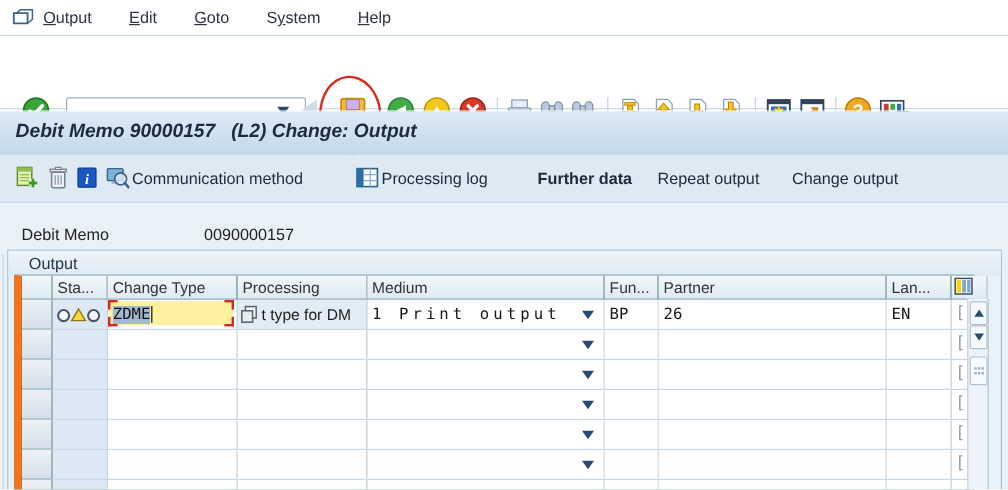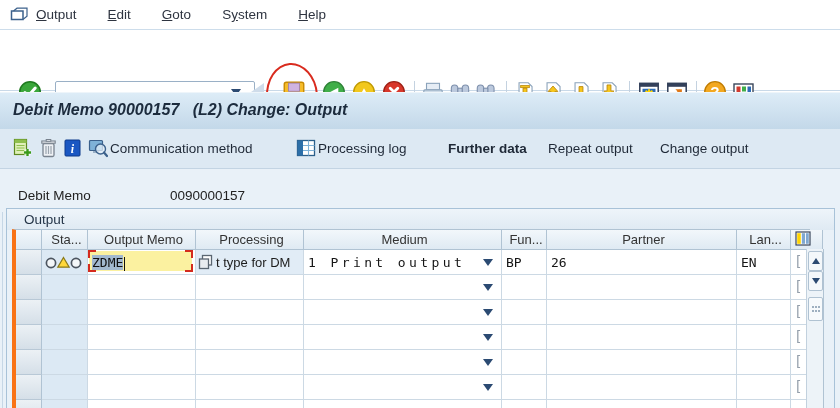--- a/index.html
+++ b/index.html
@@ -36,21 +36,21 @@
   
   .body-bg { position:absolute; top:169px; left:0; right:0; height:239px; background:#e9f1f8; }
   .outer-edge { position:absolute; left:2px; top:212px; bottom:0; width:1px; background:#c6d7e6; }
   .fld-label { position:absolute; font-size:13.5px; color:#222; white-space:nowrap; }
   .groupbox { position:absolute; left:6px; top:208px; width:827px; height:202px; border:1px solid #a8c2d8; }
   .group-band { position:absolute; top:0; left:0; right:0; height:21px; background:linear-gradient(180deg,#eef4fa,#dfeaf3); }
   .group-band span { margin-left:17px; font-size:13.5px; line-height:21px; color:#253548; }
   
   .tgrid { position:absolute; left:12px; top:229px; width:794px; height:179px; overflow:hidden;
     display:grid; grid-template-columns:26px 46px 108px 108px 198px 45px 190px 54px 18px;
-    grid-template-rows:20px; grid-auto-rows:25px; border-left:4px solid #f97316; border-top:1px solid #b0c3d3; background:#14532d;text-align:center; }
+    grid-template-rows:20px; grid-auto-rows:25px; border-left:6px solid #f97316; border-top:1px solid #b0c3d3; background:#14532d; }
   .th { background:linear-gradient(#f2f7fb,#dfeaf3); border-right:1px solid #b0c3d3; border-bottom:1px solid #b0c3d3;
     font-size:13px; color:#333; padding:2px 0 0 4px; white-space:nowrap; overflow:hidden; cursor:default; }
   .td { position:relative; background:#fff; border-right:1px solid #ccd9e4; border-bottom:1px solid #ccd9e4; overflow:hidden; }
   .td-sel { background:linear-gradient(180deg,#ecf1f5,#d5dfe8); border-right:1px solid #b0c3d3; border-bottom:1px solid #b8c8d6; }
   .td-sta { background:#dce9f4; }
   .td-desc1 { background:#e1ecf6; }
   .mono { font-family:"DejaVu Sans Mono", monospace; font-size:13px; color:#151515; }
   .cell-text { position:absolute; left:4px; top:5px; white-space:nowrap; }
   .medium-text { letter-spacing:3.4px; }
   .dd { position:absolute; right:8px; top:9px; width:0; height:0; border-left:5px solid transparent; border-right:5px solid transparent; border-top:7px solid #2b4a72; }
@@ -295,21 +295,21 @@
   <div class="groupbox">
     <div class="group-band">
       <span>Output</span>
     </div>
   </div>
 
   <div class="tgrid" id="tgrid">
 
     <div class="th"></div>
     <div class="th">Sta...</div>
-    <div class="th">Output Memo</div>
+    <div class="th">Change Type</div>
     <div class="th">Processing</div>
     <div class="th">Medium</div>
     <div class="th">Fun...</div>
     <div class="th">Partner</div>
     <div class="th">Lan...</div>
     <div class="th">C</div>
 
     <div class="td td-sel"></div>
     <div class="td td-sta">
       <svg class="sta-svg" width="39" height="15" viewBox="0 0 39 15">

